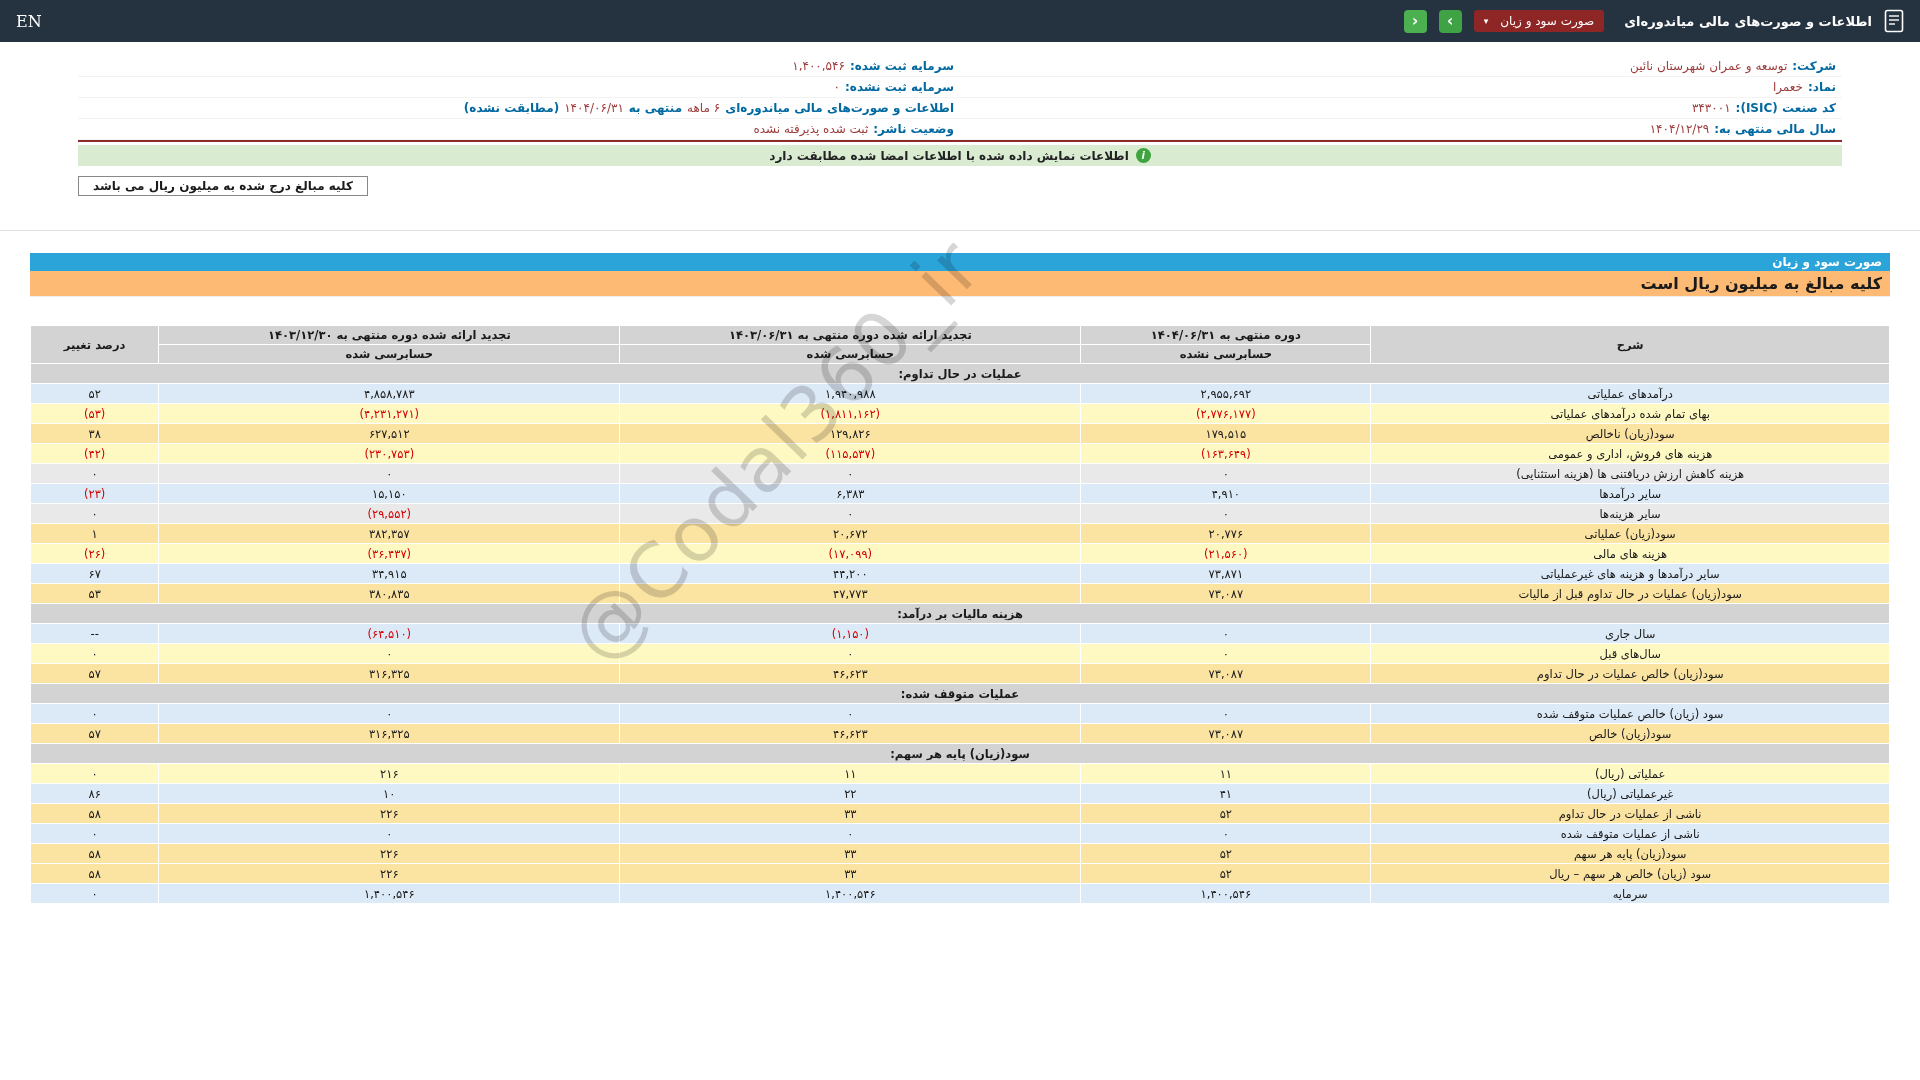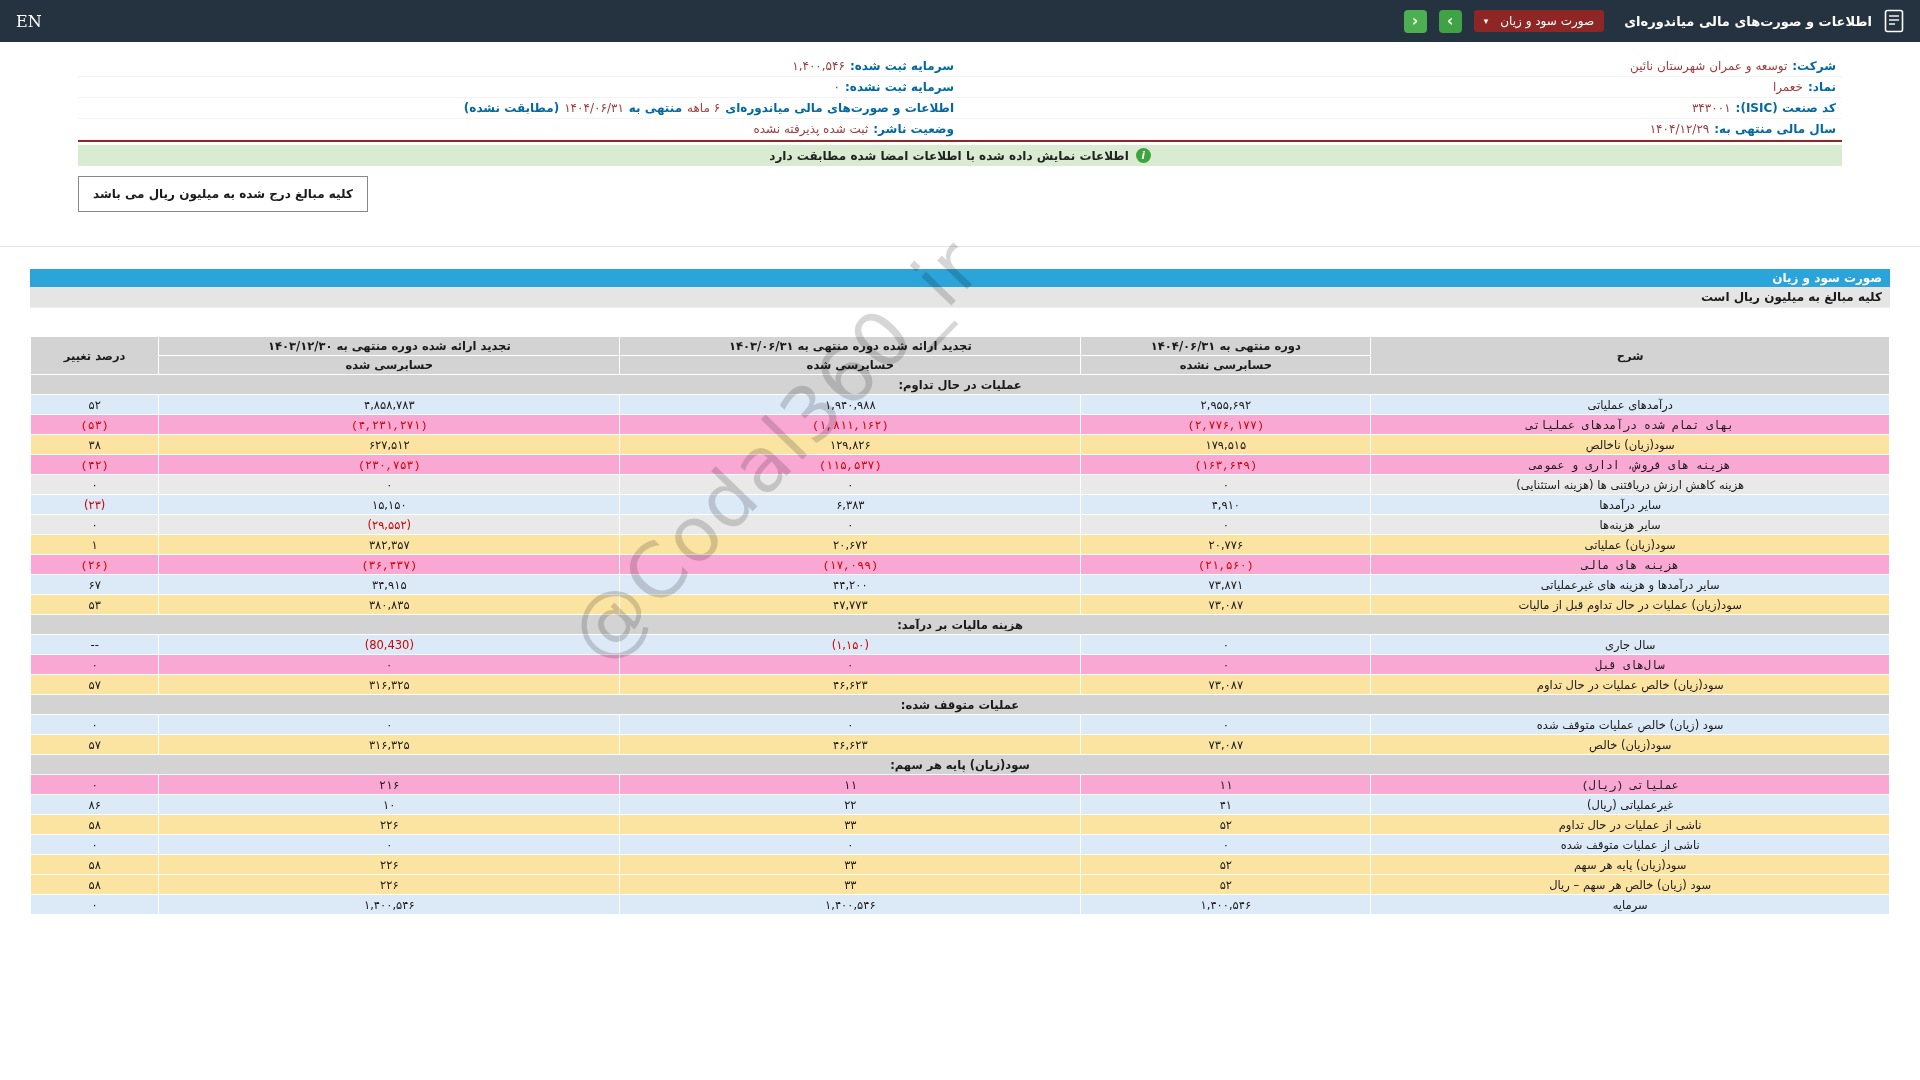--- a/index.html
+++ b/index.html
@@ -36,36 +36,36 @@
   .info-section{margin:14px 78px 0;border-bottom:2px solid var(--divider-maroon);}
   .info-grid{display:grid;grid-template-columns:1fr 1fr;}
   .info-cell{padding:3px 6px 3px 0;font-size:12px;display:flex;gap:5px;align-items:baseline;border-bottom:1px solid #f3f3f3;flex-wrap:wrap;}
   .info-label{font-weight:700;color:#0369a1;}
   .info-value{color:var(--info-value-maroon);}
   
   .green-banner{margin:3px 78px 0;background:var(--banner-green-bg);display:flex;align-items:center;justify-content:center;gap:7px;font-size:12px;font-weight:700;color:#222;padding:3px 0;}
   .info-badge{width:15px;height:15px;border-radius:50%;background:var(--icon-green);color:#fff;font-size:10px;font-weight:700;font-style:italic;display:flex;align-items:center;justify-content:center;flex:0 0 auto;}
   
   .amounts-wrap{margin:10px 78px 0;}
-  .amounts-box{width:max-content;margin-left:0;margin-right:auto;border:1px solid #888;background:#fff;padding:10px 14px;font-size:12px;font-weight:700;}
+  .amounts-box{width:max-content;margin-left:0;margin-right:auto;border:1px solid #888;background:#fff;padding:2px 14px;font-size:12px;font-weight:700;}
   
   .page-divider{margin-top:34px;border-top:1px solid #e3e3e3;width:100%;}
   
   .content{margin:22px 30px 0;}
   .blue-bar{background:var(--section-blue);color:#fff;font-size:12px;font-weight:700;padding:2px 8px;}
-  .amounts-row{background:#e5e5e5;font-size:12px;font-weight:700;padding:3px 8px;border-bottom:1px solid #eee;}
+  .amounts-row{background:#fdba74;font-size:16px;font-weight:700;padding:3px 8px;border-bottom:1px solid #eee;}
   
   .fin-table{margin-top:28px;width:100%;border-collapse:collapse;font-size:11.5px;table-layout:fixed;}
   .fin-table th{background:var(--header-gray);border:1px solid #fff;padding:2px 4px;font-weight:700;text-align:center;}
   .fin-table td{border:1px solid #fff;padding:2px 6px;height:20px;}
   .cell-label{text-align:center;}
   .cell-num{text-align:center;}
   .cell-section{font-weight:700;}
   .row-blue td{background:var(--row-blue);}
-  .row-white td{background:#f9a8d4;font-family:Liberation Mono, monospace;}
+  .row-white td{background:#fef9c3;}
   .row-yellow td{background:var(--row-yellow);}
   .row-gray td{background:var(--row-gray);}
   .row-section td{background:var(--header-gray);}
   .neg{color:var(--negative-red);}
   
   .watermark{
     position:absolute;left:775px;top:450px;
     transform:translate(-50%,-50%) rotate(-46deg);
     font-size:76px;color:rgba(0,0,0,0.16);white-space:nowrap;
     direction:ltr;pointer-events:none;z-index:10;letter-spacing:2px;
@@ -263,21 +263,21 @@
           <td class="cell-num">۳۸۰,۸۳۵</td>
           <td class="cell-num">۵۳</td>
         </tr>
         <tr class="row-section">
           <td colspan="5" class="cell-label cell-section">هزینه مالیات بر درآمد:</td>
         </tr>
         <tr class="row-blue">
           <td class="cell-label">سال جاری</td>
           <td class="cell-num">۰</td>
           <td class="cell-num neg">(۱,۱۵۰)</td>
-          <td class="cell-num neg">(80,430)</td>
+          <td class="cell-num neg">(۶۴,۵۱۰)</td>
           <td class="cell-num">--</td>
         </tr>
         <tr class="row-white">
           <td class="cell-label">سال‌های قبل</td>
           <td class="cell-num">۰</td>
           <td class="cell-num">۰</td>
           <td class="cell-num">۰</td>
           <td class="cell-num">۰</td>
         </tr>
         <tr class="row-yellow">

